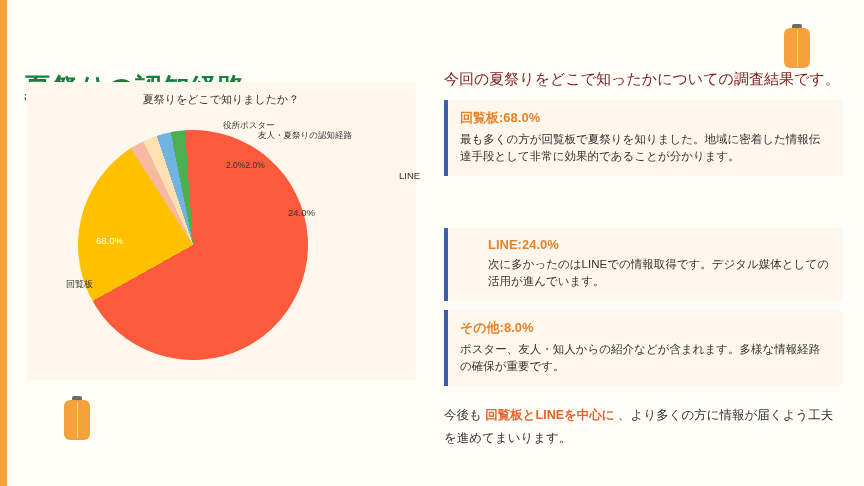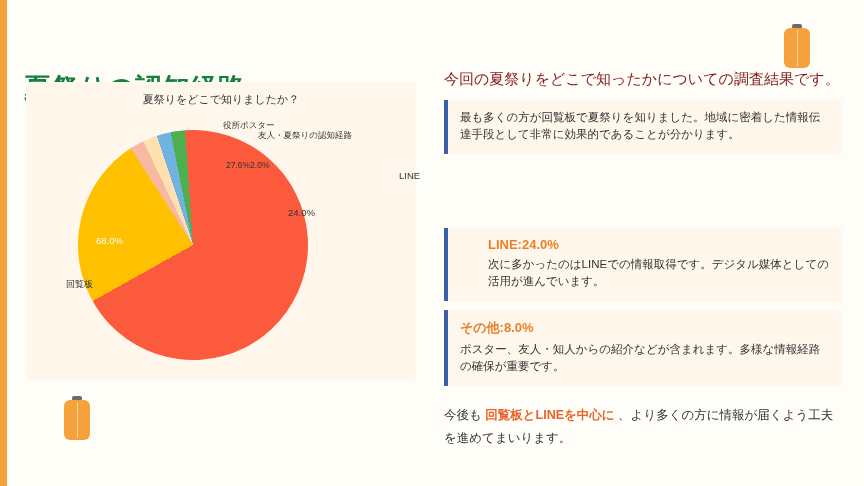--- a/index.html
+++ b/index.html
@@ -103,30 +103,31 @@
 
 <div class="page-title">夏祭りの認知経路</div>
 
 <div class="chart-card">
   <div class="chart-title">夏祭りをどこで知りましたか？</div>
   <div class="pie-wrap">
     <div class="pie"></div>
   </div>
   <div class="slice-label lbl-kairan-pct">68.0%</div>
   <div class="slice-label lbl-line-pct">24.0%</div>
-  <div class="slice-label lbl-small-pcts">27.6%2.0%</div>
+  <div class="slice-label lbl-small-pcts">2.0%2.0%</div>
   <div class="slice-label lbl-kairan-name">回覧板</div>
   <div class="slice-label lbl-line-name">LINE</div>
   <div class="slice-label lbl-top1">役所ポスター</div>
   <div class="slice-label lbl-top2">友人・夏祭りの認知経路</div>
 </div>
 
 <div class="intro">今回の夏祭りをどこで知ったかについての調査結果です。</div>
 
 <div class="note n1">
+  <div class="note-title">回覧板:68.0%</div>
   <div class="note-body">最も多くの方が回覧板で夏祭りを知りました。地域に密着した情報伝達手段として非常に効果的であることが分かります。</div>
 </div>
 
 <div class="note n2">
   <div class="note-title">LINE:24.0%</div>
   <div class="note-body">次に多かったのはLINEでの情報取得です。デジタル媒体としての活用が進んでいます。</div>
 </div>
 
 <div class="note n3">
   <div class="note-title">その他:8.0%</div>

